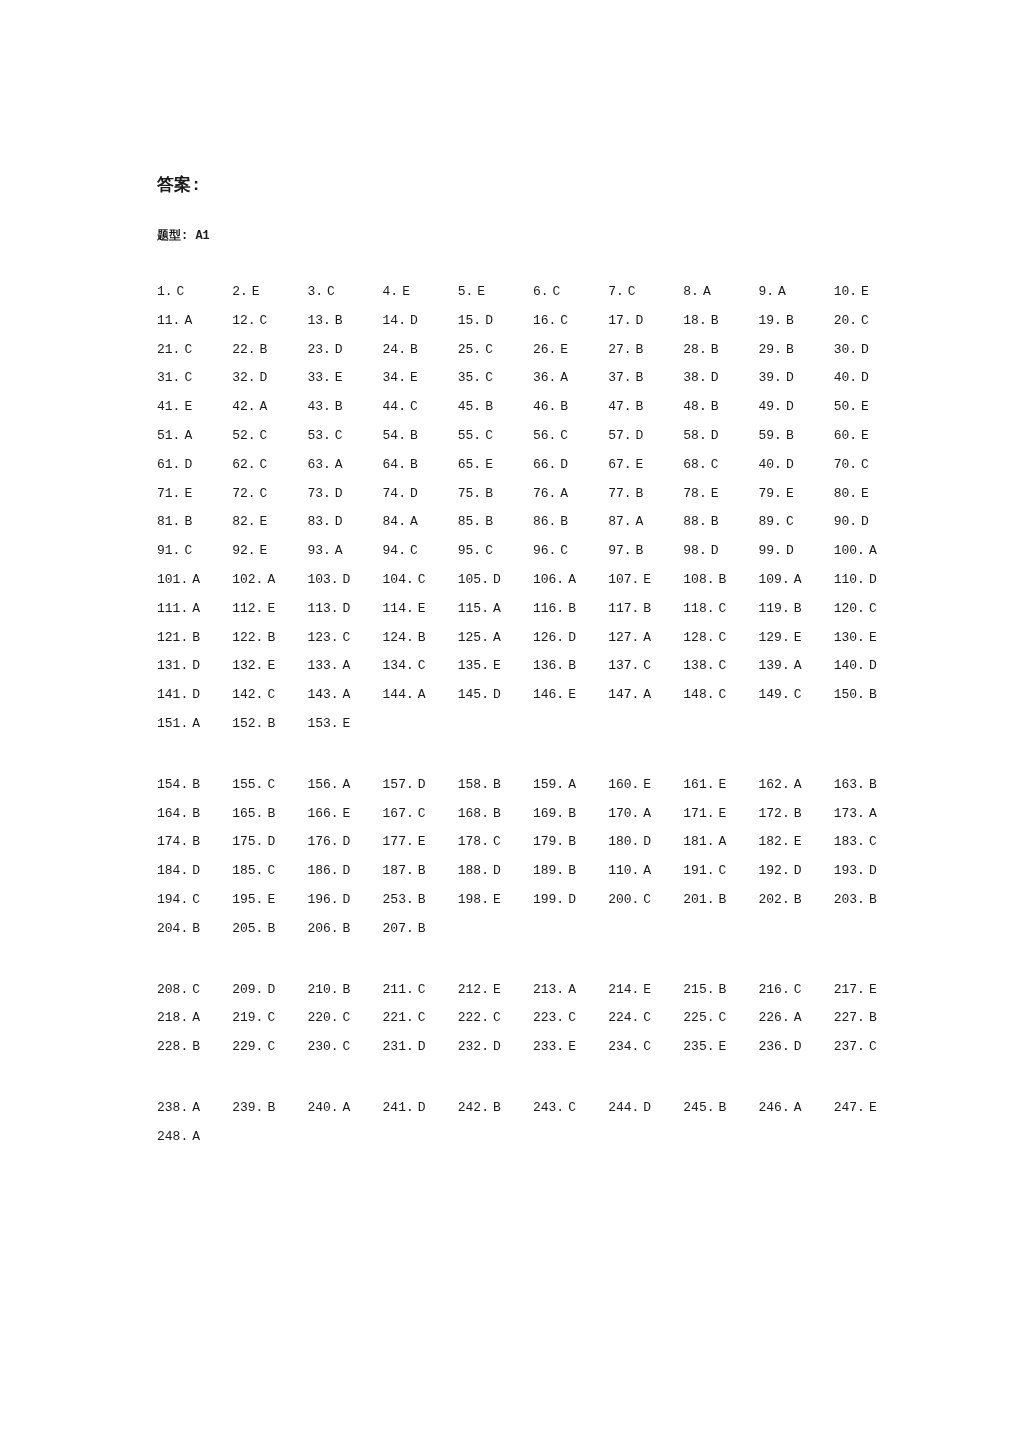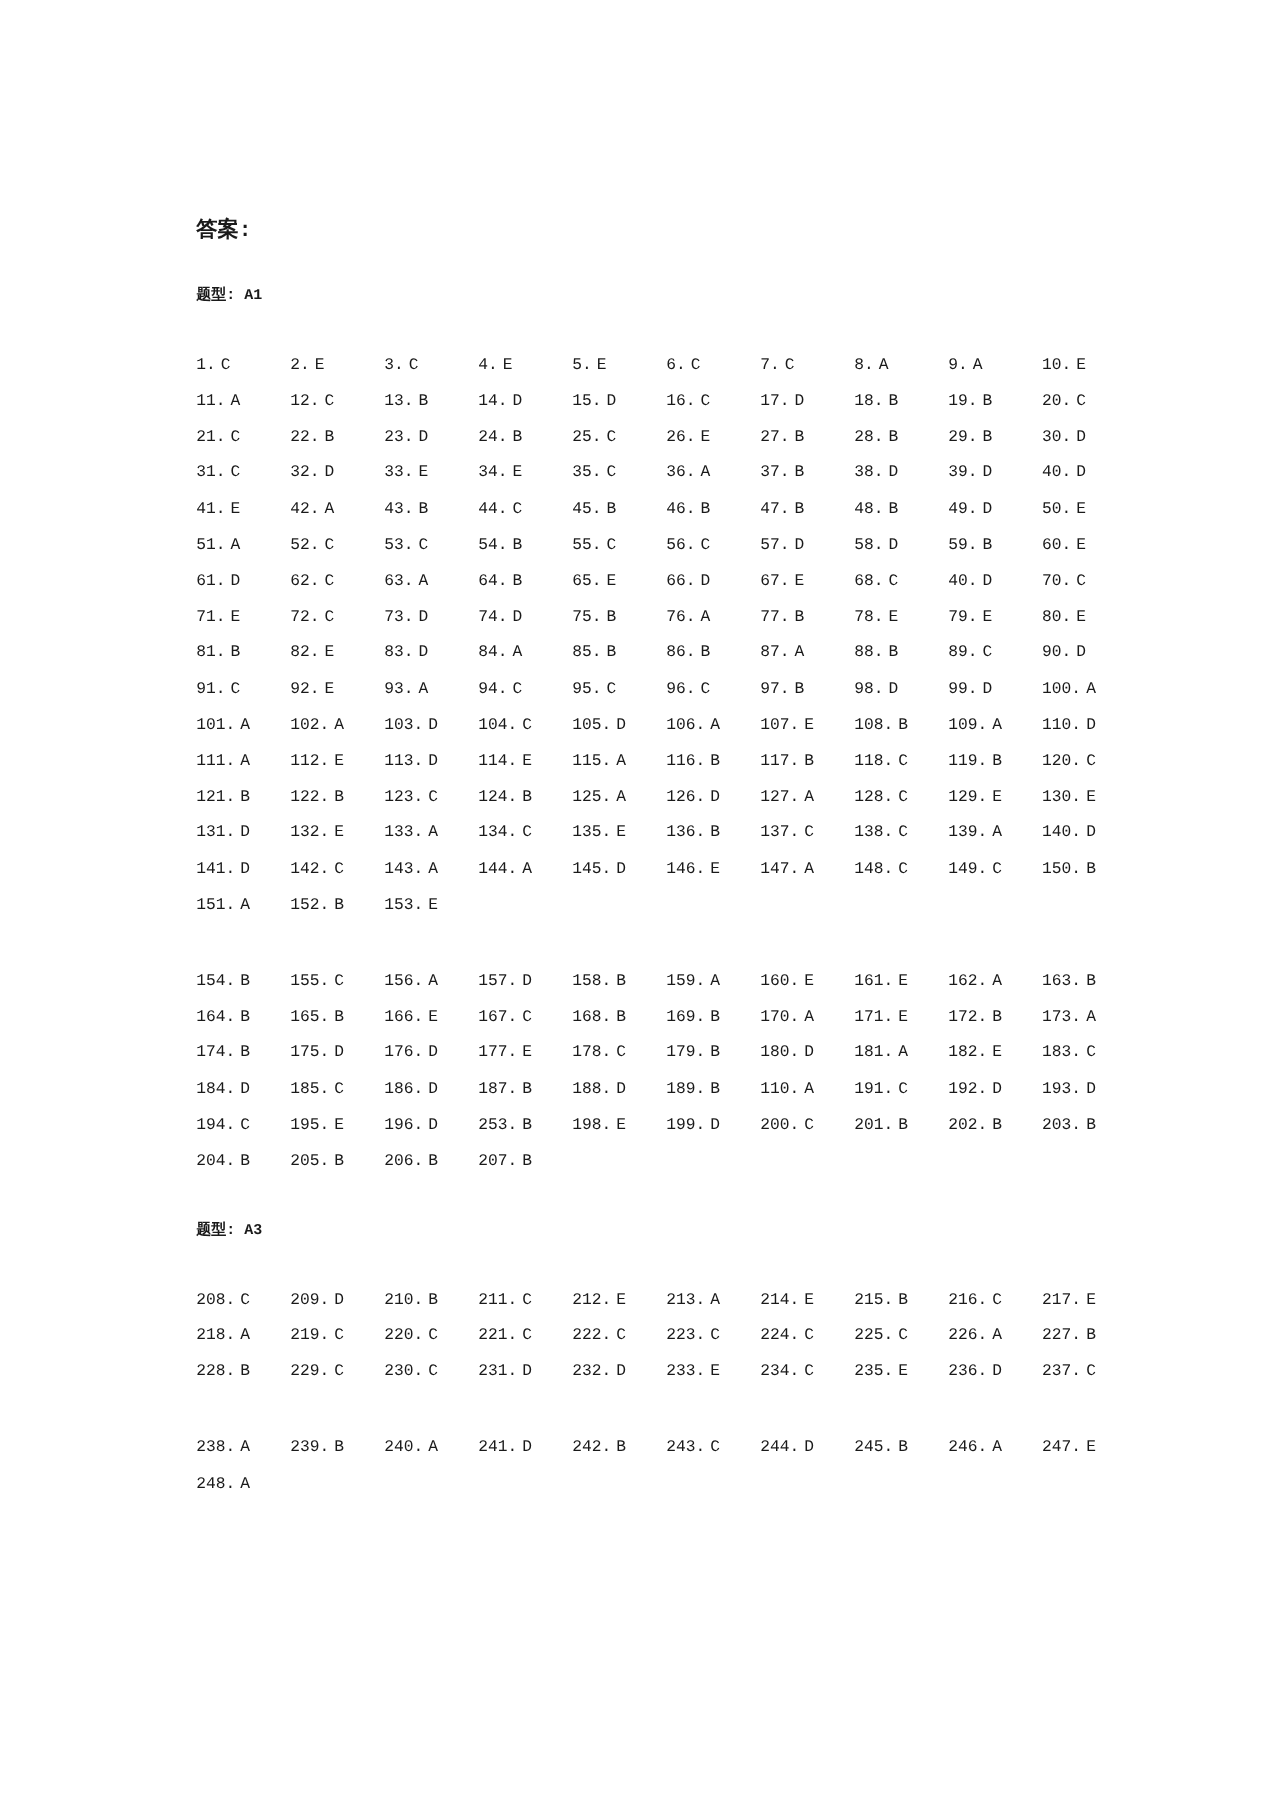--- a/index.html
+++ b/index.html
@@ -263,21 +263,20 @@
         <span class="answer-cell"><span class="q-num">199.</span><span class="q-ans">D</span></span>
         <span class="answer-cell"><span class="q-num">200.</span><span class="q-ans">C</span></span>
         <span class="answer-cell"><span class="q-num">201.</span><span class="q-ans">B</span></span>
         <span class="answer-cell"><span class="q-num">202.</span><span class="q-ans">B</span></span>
         <span class="answer-cell"><span class="q-num">203.</span><span class="q-ans">B</span></span>
         <span class="answer-cell"><span class="q-num">204.</span><span class="q-ans">B</span></span>
         <span class="answer-cell"><span class="q-num">205.</span><span class="q-ans">B</span></span>
         <span class="answer-cell"><span class="q-num">206.</span><span class="q-ans">B</span></span>
         <span class="answer-cell"><span class="q-num">207.</span><span class="q-ans">B</span></span>
       </div>
-      <h2 class="section-heading">题型: A3</h2>
       <div class="answer-grid">
         <span class="answer-cell"><span class="q-num">208.</span><span class="q-ans">C</span></span>
         <span class="answer-cell"><span class="q-num">209.</span><span class="q-ans">D</span></span>
         <span class="answer-cell"><span class="q-num">210.</span><span class="q-ans">B</span></span>
         <span class="answer-cell"><span class="q-num">211.</span><span class="q-ans">C</span></span>
         <span class="answer-cell"><span class="q-num">212.</span><span class="q-ans">E</span></span>
         <span class="answer-cell"><span class="q-num">213.</span><span class="q-ans">A</span></span>
         <span class="answer-cell"><span class="q-num">214.</span><span class="q-ans">E</span></span>
         <span class="answer-cell"><span class="q-num">215.</span><span class="q-ans">B</span></span>
         <span class="answer-cell"><span class="q-num">216.</span><span class="q-ans">C</span></span>

